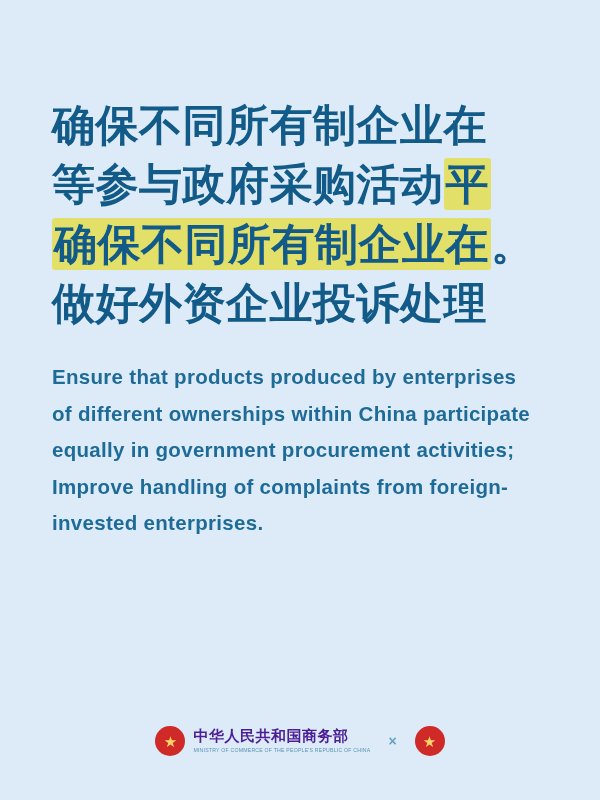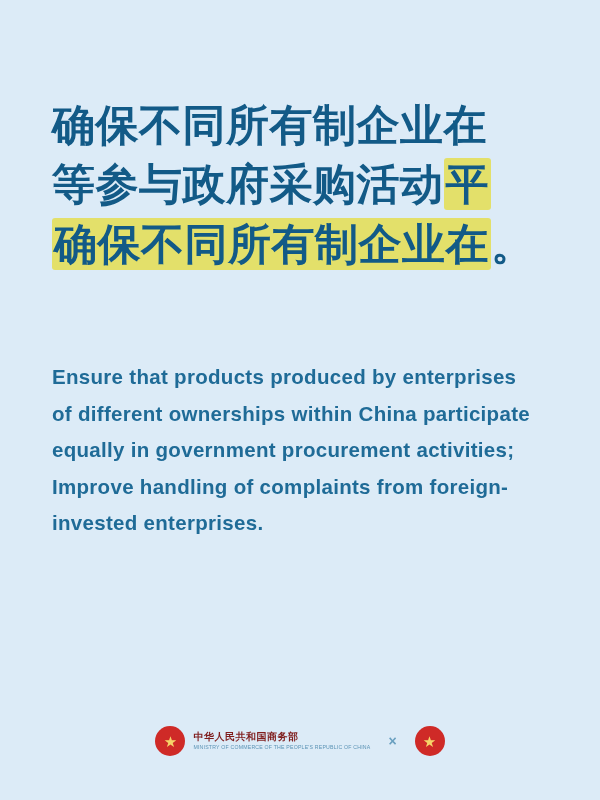--- a/index.html
+++ b/index.html
@@ -79,22 +79,22 @@
     font-size: 15px;
     line-height: 1;
   }
   .logo-text {
     display: flex;
     flex-direction: column;
     justify-content: center;
     line-height: 1.1;
   }
   .logo-cn {
-    color: #7f1d1d;
-    font-size: 10px;
+    color: #4c1d95;
+    font-size: 15px;
     font-weight: bold;
     letter-spacing: 0.5px;
   }
   .logo-en {
     color: #5b93b5;
     font-size: 5.2px;
     letter-spacing: 0.2px;
     margin-top: 3px;
   }
   .logo-url {
@@ -113,21 +113,21 @@
 <body>
 
 <div class="poster">
 
   <div class="content">
 
     <h1 class="headline">
       <span>确保不同所有制企业在</span><br>
       <span>等参与政府采购活动</span><span class="hl">平</span><br>
       <span class="hl">确保不同所有制企业在</span><span>。</span><br>
-      <br>
+      <span>做好外资企业投诉处理</span><br>
     </h1>
 
     <p class="subhead">Ensure that products produced by enterprises of different ownerships within China participate equally in government procurement activities; Improve handling of complaints from foreign-invested enterprises.</p>
 
   </div>
 
   <div class="footer">
 
     <div class="logo-block">
       <div class="emblem">

